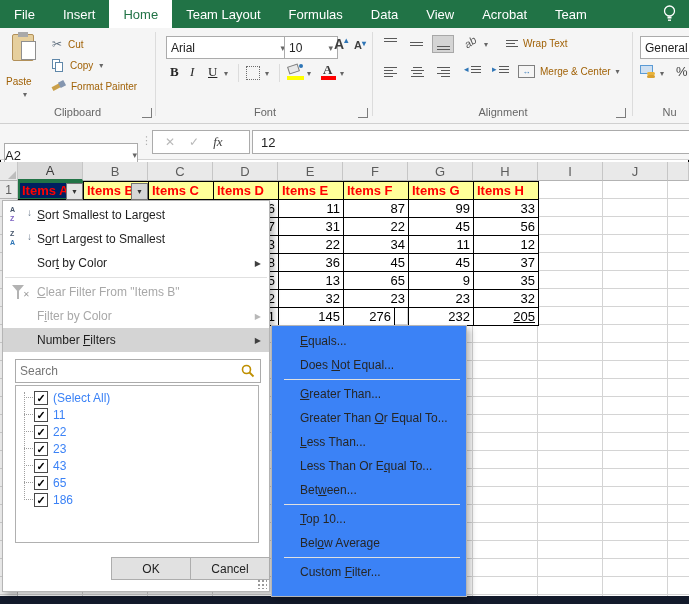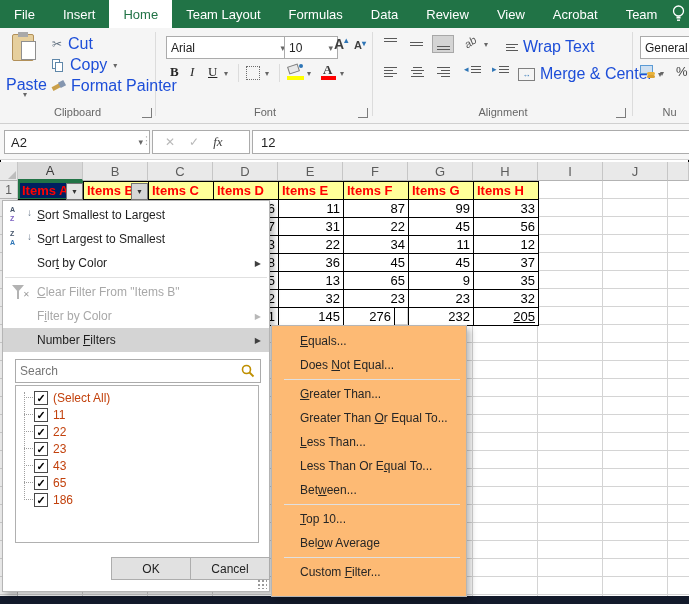--- a/index.html
+++ b/index.html
@@ -9,21 +9,21 @@
   
   .tabbar{left:0;top:0;width:689px;height:28px;background:#217346;display:flex;align-items:stretch;color:#fff;font-size:13px;}
   .tab{padding:0 14px;display:flex;align-items:center;cursor:default;white-space:nowrap;}
   .tab.active{background:#fff;color:#217346;}
   .bulb{margin-left:auto;margin-right:12px;display:flex;align-items:center;}
   
   .ribbon{left:0;top:28px;width:689px;height:96px;background:#f5f5f5;border-bottom:1px solid #d0d0d0;}
   .vsep{position:absolute;width:1px;background:#dcdcdc;top:4px;height:84px;}
   .grp-label{position:absolute;top:78px;height:14px;font-size:11px;color:#666;text-align:center;}
   .launcher{position:absolute;top:80px;width:9px;height:9px;border-right:1px solid #7c7c7c;border-bottom:1px solid #7c7c7c;}
-  .rbtn-label{font-size:16px;color:#1d4ed8;}
+  .rbtn-label{font-size:10px;color:#a16207;}
   .combo{position:absolute;background:#fff;border:1px solid #ababab;font-size:12px;color:#222;display:flex;align-items:center;padding:0 4px;}
   .combo .arr{margin-left:auto;color:#666;font-size:9px;}
   .mini-arr{font-size:8px;color:#666;}
   .bars{display:flex;flex-direction:column;gap:2px;}
   .bars i{display:block;height:1px;background:#595959;}
   .selbtn{background:#d4d4d4;border:1px solid #a8a8a8;}
   .icon{font-family:"DejaVu Sans",sans-serif;}
   
   .fbar{left:0;top:124px;width:689px;height:36px;background:#f6f6f6;border-bottom:1px solid #d4d4d4;}
   .fbox{position:absolute;background:#fff;border:1px solid #ababab;display:flex;align-items:center;font-size:13px;color:#222;}
@@ -55,46 +55,45 @@
   .funnel:after{content:"";position:absolute;left:-1px;top:-2px;width:2px;height:9px;background:#b3b3b3;}
   .fx-x{position:absolute;left:20px;top:10px;font-size:8px;color:#9a9a9a;}
   .srch{position:absolute;left:12px;top:158px;width:244px;height:22px;border:1px solid #ababab;background:#fff;display:flex;align-items:center;}
   .srch input{flex:1;border:0;outline:0;font:12px "Liberation Sans",sans-serif;color:#333;padding:0 4px;background:transparent;}
   .chkbox-wrap{position:absolute;left:12px;top:184px;width:244px;height:158px;border:1px solid #b0b0b0;background:#fff;padding-top:3px;box-sizing:border-box;}
   .tree-v{position:absolute;left:8px;top:6px;height:106px;border-left:1px dotted #9f9f9f;}
   .chk-row{height:17px;display:flex;align-items:center;padding-left:8px;}
   .stub{width:9px;border-top:1px dotted #9f9f9f;margin-right:1px;}
   .cb{width:12px;height:12px;border:1px solid #4a4a4a;background:#fff;display:flex;align-items:center;justify-content:center;margin-right:5px;}
   .cb i{font-style:normal;font-weight:bold;font-size:11px;line-height:10px;color:#000;}
-  .chk-lbl{font-size:12px;color:#c2410c;}
+  .chk-lbl{font-size:12px;color:#3b82f6;}
   .mbtn{position:absolute;width:78px;height:21px;background:#e1e1e1;border:1px solid #adadad;
         display:flex;align-items:center;justify-content:center;font-size:12px;color:#222;}
   .grip{position:absolute;right:2px;bottom:2px;width:10px;height:10px;
         background-image:radial-gradient(#999 1px,transparent 1.2px);background-size:4px 4px;}
   
-  .submenu{left:271px;top:325px;width:196px;height:272px;background:#fdba74;border:1px solid #b5b5b5;
+  .submenu{left:271px;top:325px;width:196px;height:272px;background:#3b82f6;border:1px solid #b5b5b5;
            box-shadow:4px 4px 6px rgba(0,0,0,.25);z-index:6;font-size:12px;color:#262626;padding-top:3px;overflow:hidden;}
   .smi{height:24px;display:flex;align-items:center;padding-left:28px;}
   .submenu .msep{margin:2px 6px 2px 12px;}
   .botbar{left:0;top:596px;width:689px;height:8px;background:#131a2b;}
   u{text-decoration:underline;}
 </style>
 </head>
 <body>
 
 <div id="app">
 
   <div class="a tabbar">
     <div class="tab">File</div>
     <div class="tab">Insert</div>
     <div class="tab active">Home</div>
     <div class="tab">Team Layout</div>
     <div class="tab">Formulas</div>
     <div class="tab">Data</div>
-    <div class="tab">Review</div>
     <div class="tab">View</div>
     <div class="tab">Acrobat</div>
     <div class="tab">Team</div>
     <div class="bulb">
       <svg width="15" height="20" viewBox="0 0 15 20">
           <circle cx="7.5" cy="7" r="5" fill="none" stroke="#fff" stroke-width="1.3"></circle>
           <rect x="5.5" y="12.5" width="4" height="2" fill="#fff"></rect>
           <rect x="6" y="15.5" width="3" height="1.4" fill="#fff"></rect>
         </svg>
     </div>
@@ -253,21 +252,21 @@
       <span class="a" style="left:0;top:1px;width:13px;height:9px;background:#cfe0f1;border:1px solid #5b9bd5;"></span>
       <span class="a" style="left:7px;top:8px;width:8px;height:3px;background:#e8b23a;border-radius:2px;"></span>
       <span class="a" style="left:7px;top:11px;width:8px;height:3px;background:#d9a02f;border-radius:2px;"></span>
     </div>
     <div class="a mini-arr" style="left:660px;top:41px;">▾</div>
     <div class="a" style="left:676px;top:36px;font-size:13px;color:#444;">%</div>
     <div class="grp-label" style="left:650px;width:39px;">Nu</div>
   </div>
 
   <div class="a fbar">
-    <div class="fbox" style="left:4px;top:6px;width:132px;height:22px;padding:0 6px;">
+    <div class="fbox" style="left:4px;top:19px;width:132px;height:22px;padding:0 0;">
       <span>A2</span>
       <span style="margin-left:auto;color:#666;font-size:9px;">▾</span>
     </div>
     <div class="a" style="left:141px;top:10px;color:#b0b0b0;font-size:11px;">⋮</div>
     <div class="fbox" style="left:152px;top:6px;width:96px;height:22px;">
       <span style="margin-left:12px;color:#b9b9b9;font-size:12px;">✕</span>
       <span style="margin-left:14px;color:#b9b9b9;font-size:12px;">✓</span>
       <span style="margin-left:14px;font:italic 13px 'Liberation Serif',serif;color:#3f3f3f;">fx</span>
     </div>
     <div class="fbox" style="left:252px;top:6px;width:433px;height:22px;padding:0 8px;">

